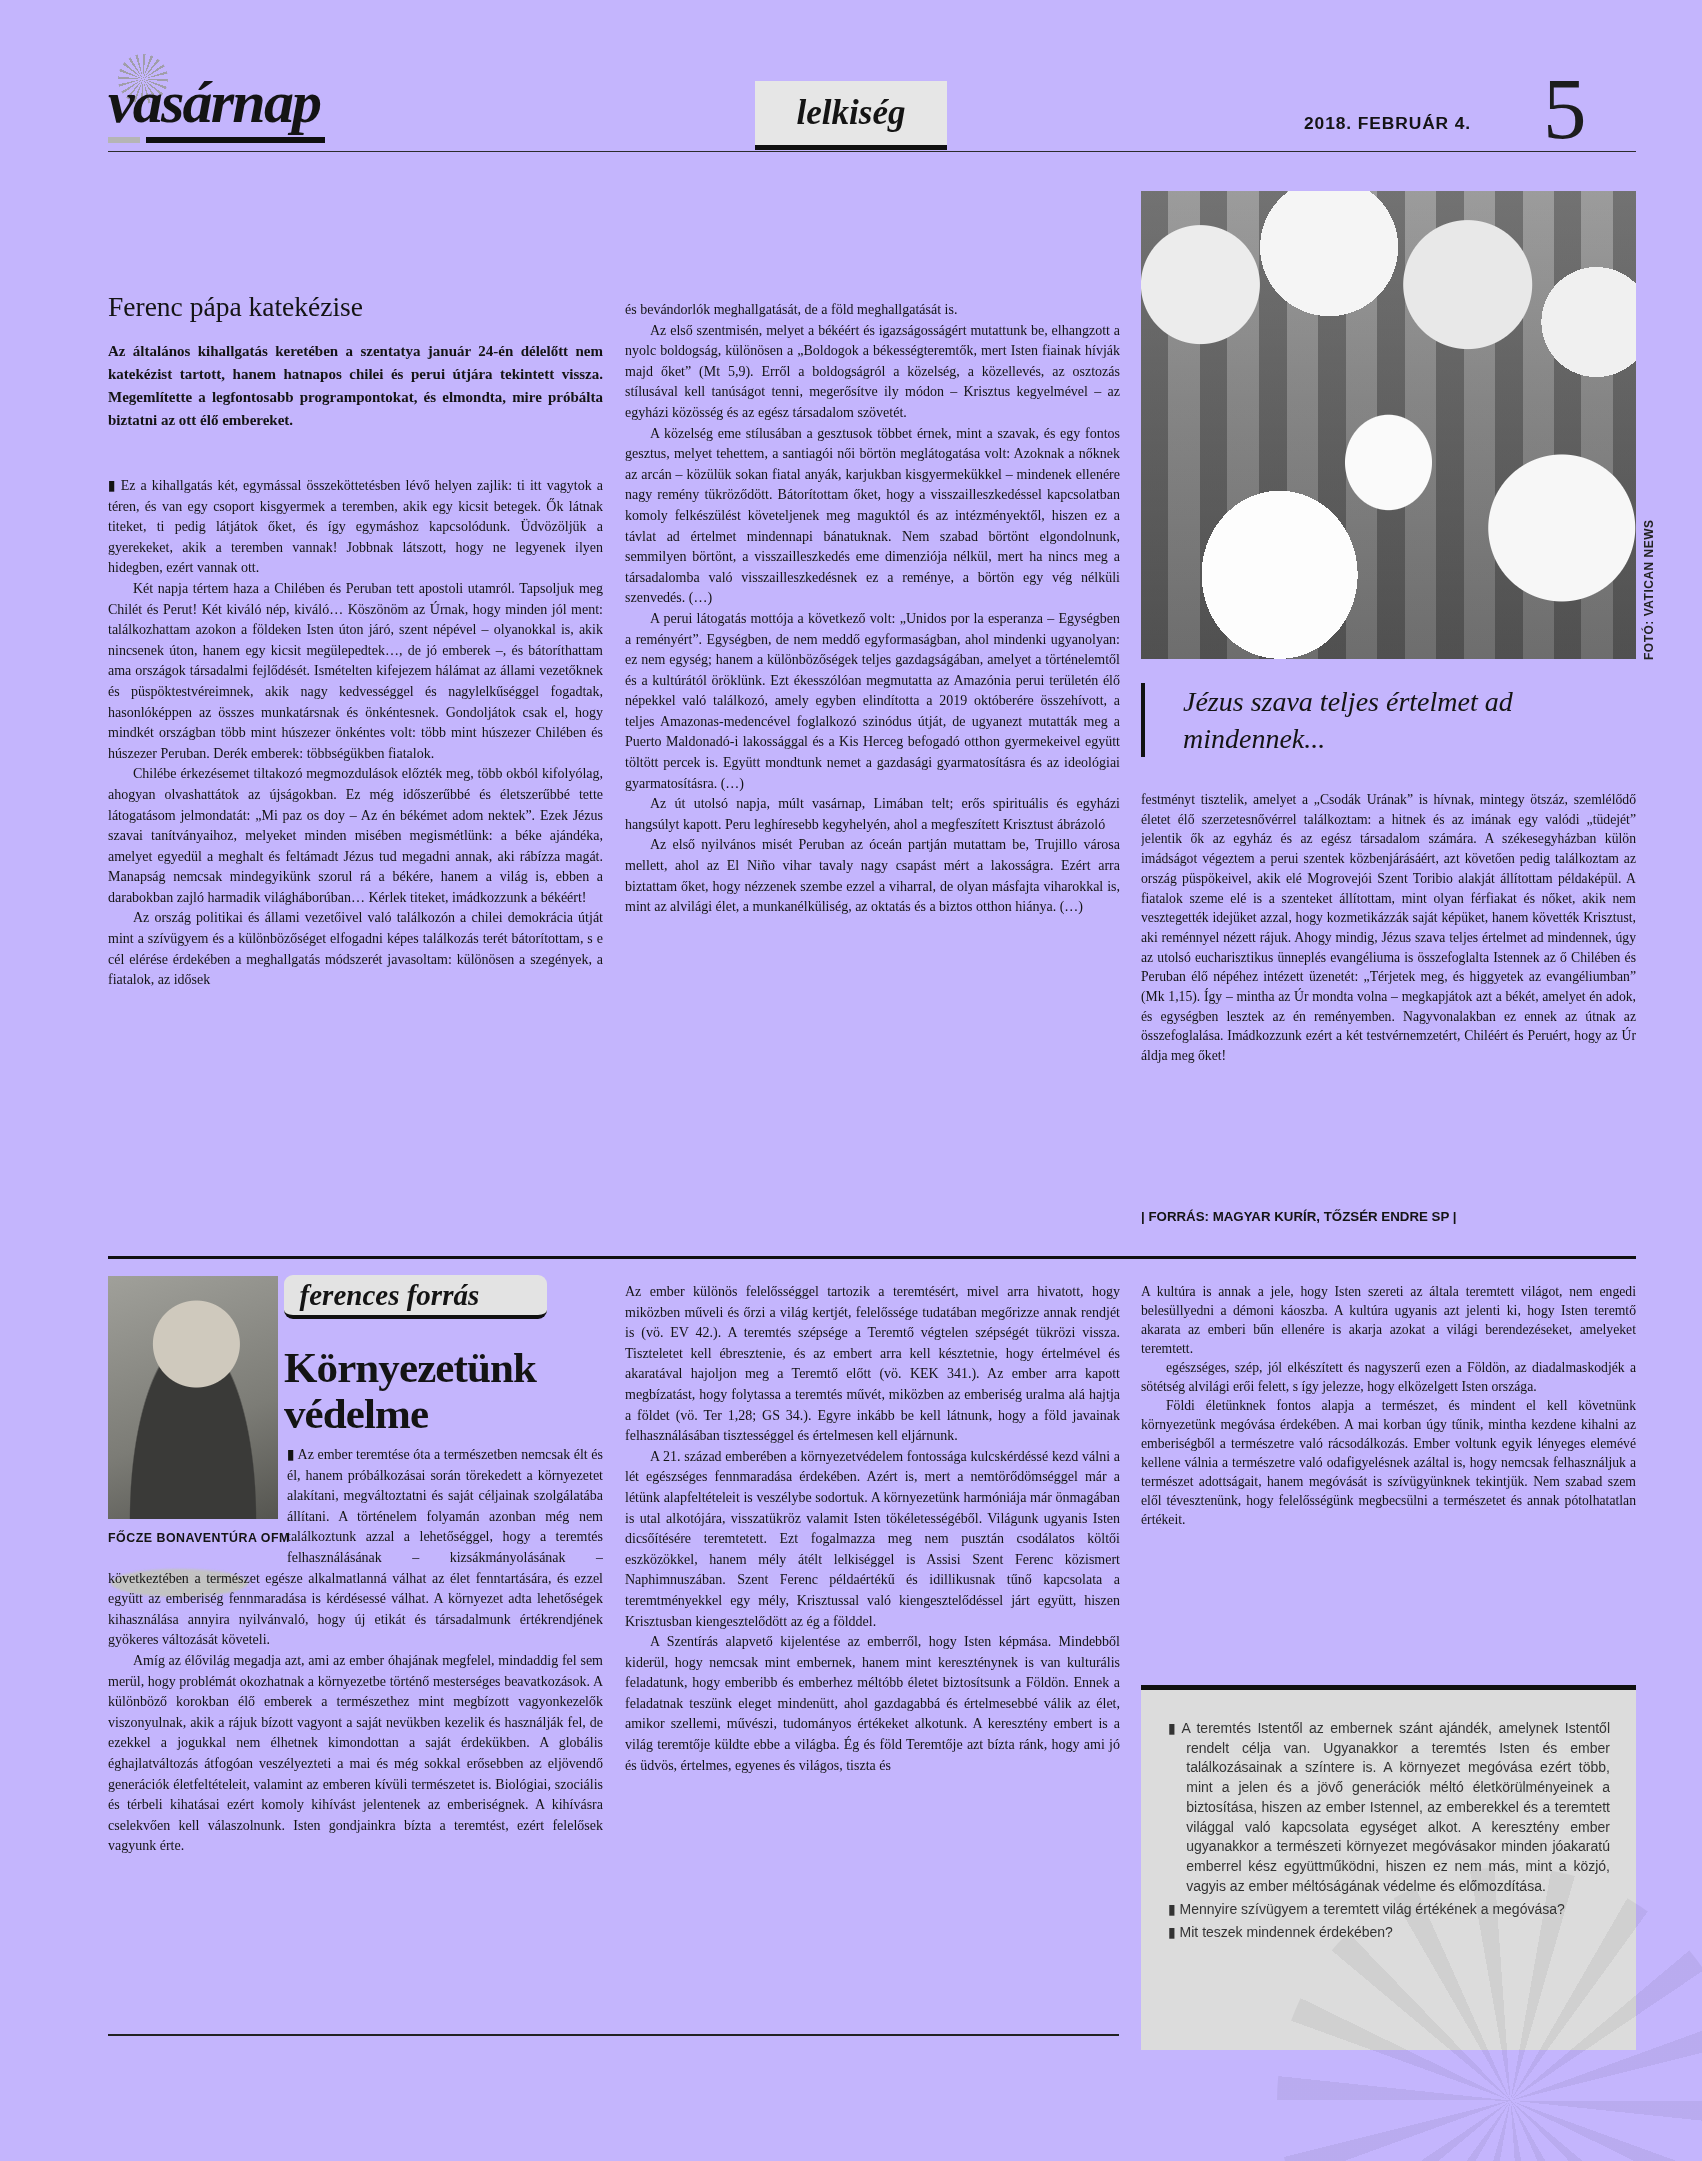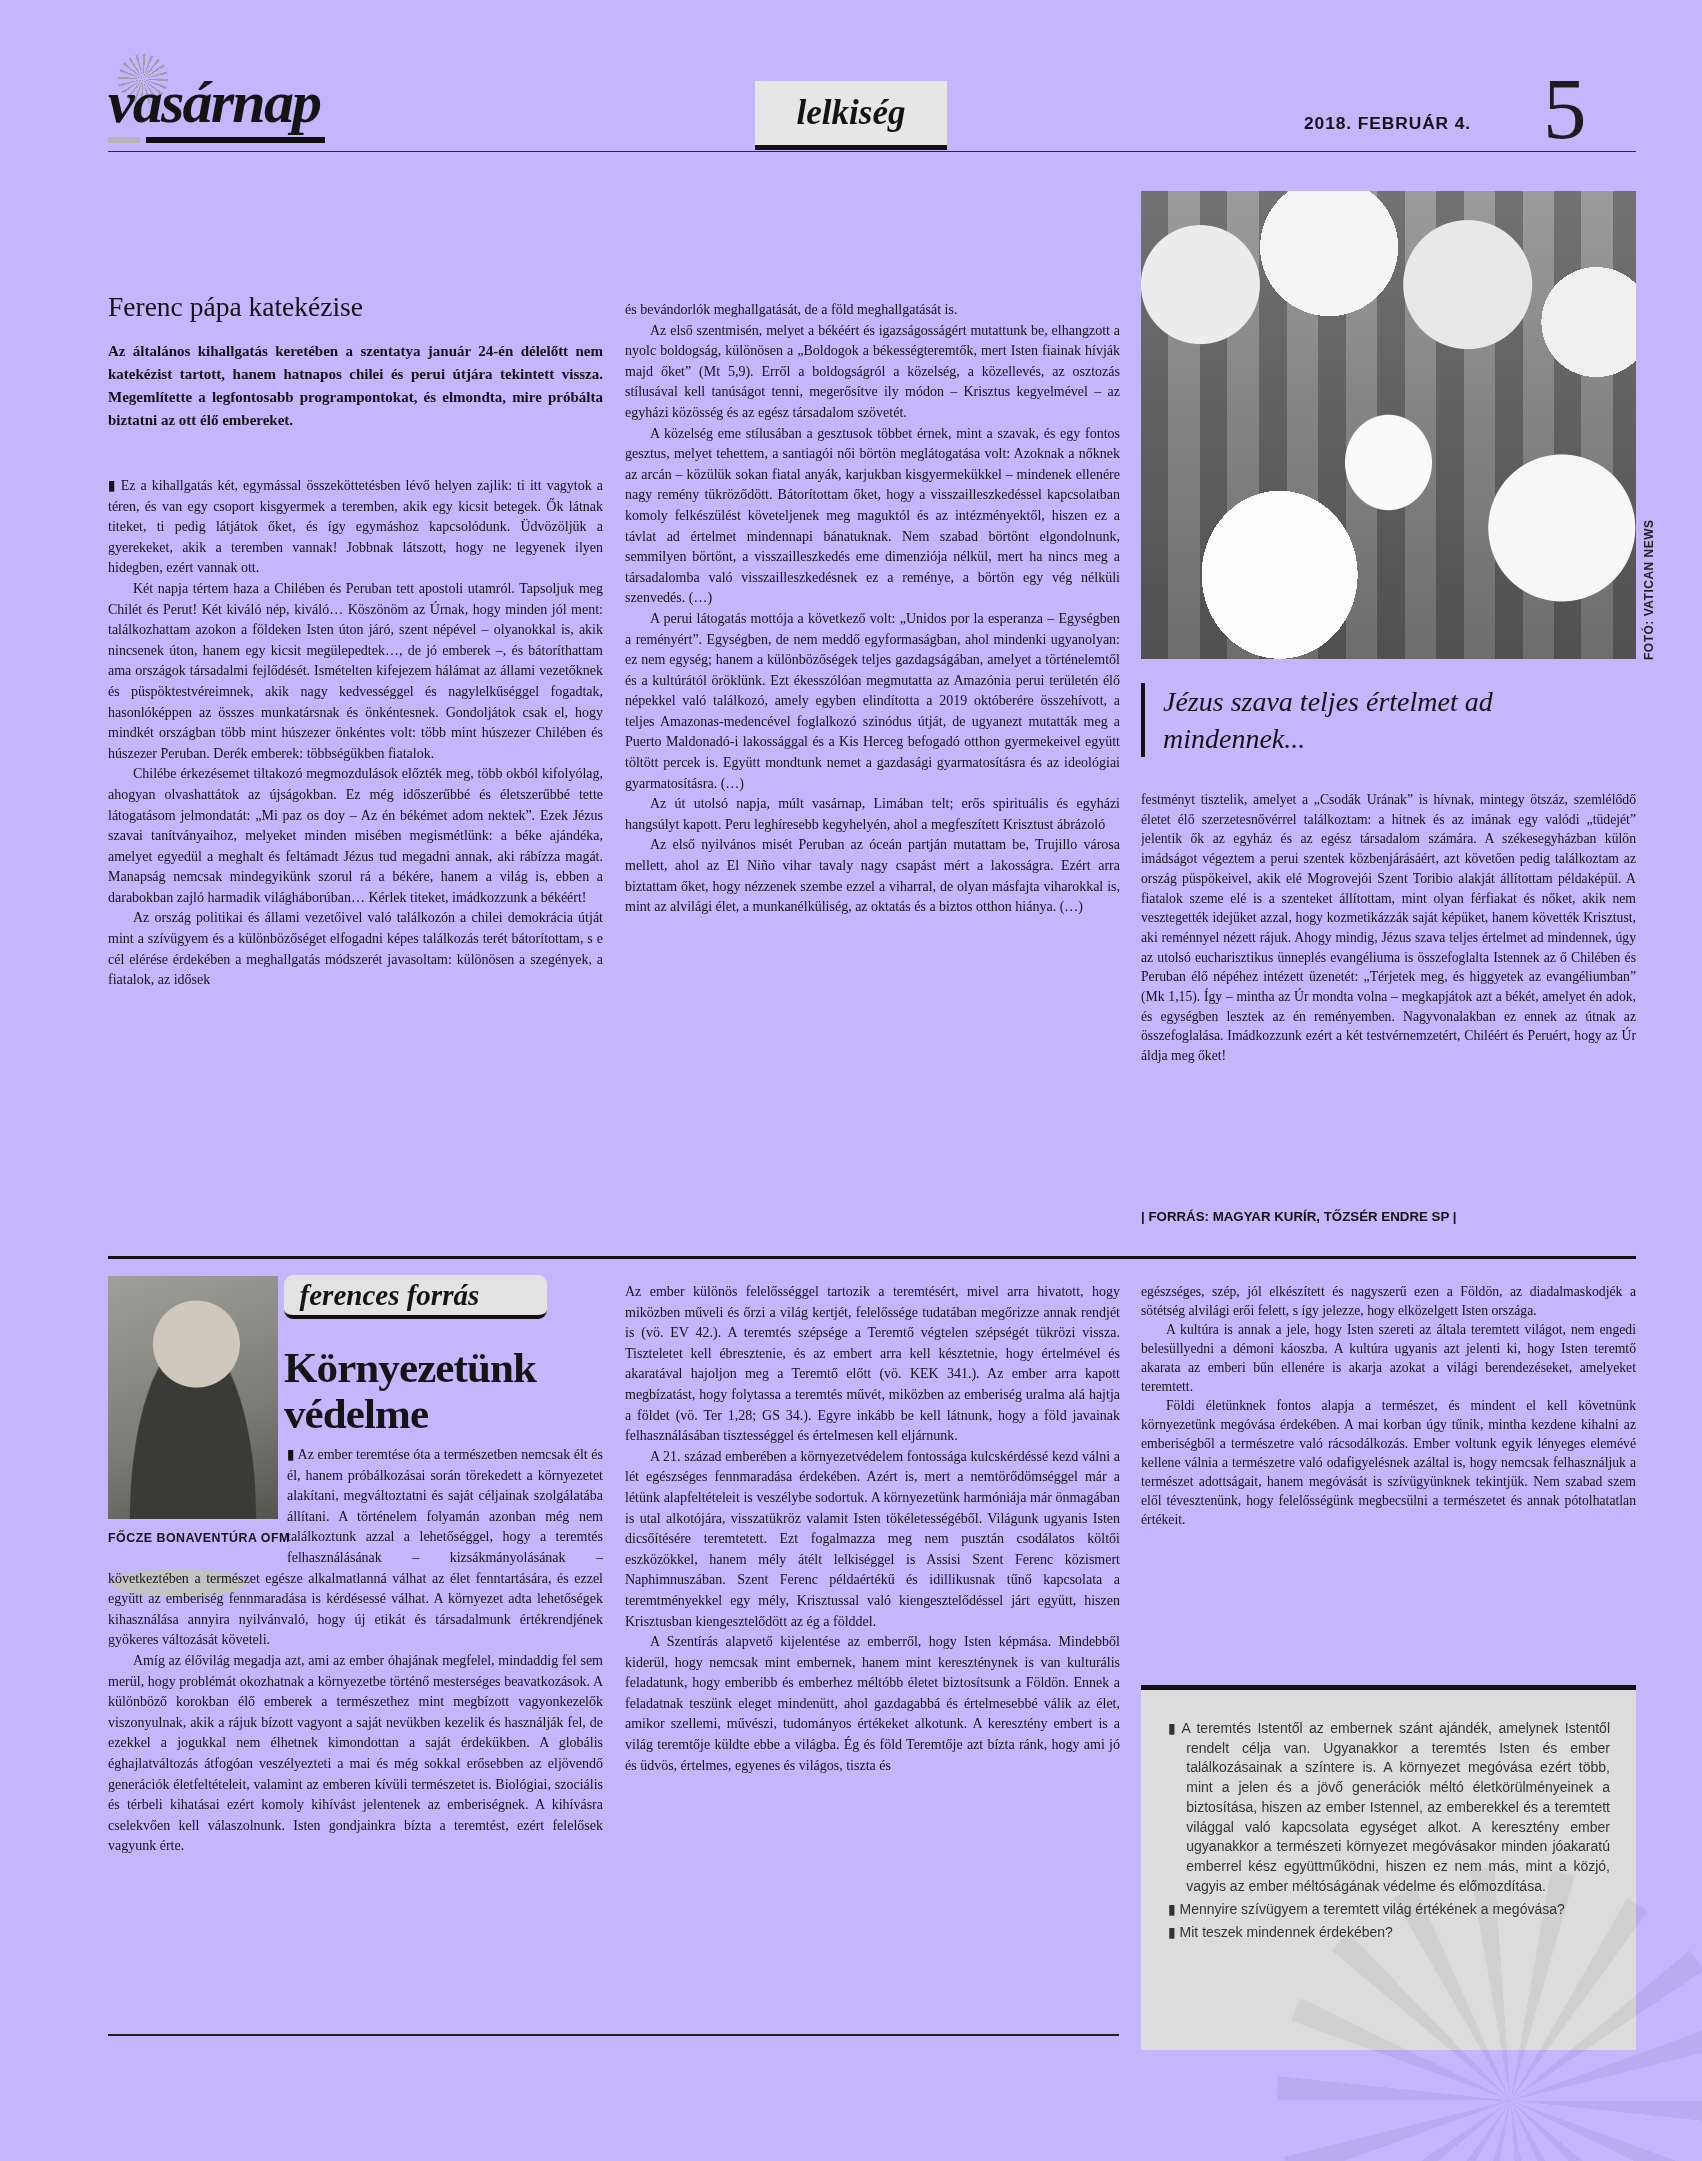--- a/index.html
+++ b/index.html
@@ -24,21 +24,21 @@
   .headline{font-weight:bold;font-size:43px;letter-spacing:-1.4px;line-height:1;white-space:nowrap;}
   .subhead{font-weight:normal;font-size:27.5px;line-height:1;}
   .lead{font-weight:bold;font-size:15px;line-height:23px;text-align:justify;}
   .body-text{font-size:14px;line-height:20.6px;text-align:justify;}
   .body-text p{margin:0;}
   .body-text p + p{text-indent:25px;}
   .clip{overflow:hidden;}
   .col3-main{font-size:13.7px;line-height:19.7px;}
   .source-line{font-family:"Liberation Sans",sans-serif;font-weight:bold;font-size:13.3px;letter-spacing:0px;}
 
-  .pull-quote{border-left:4.6px solid #111;padding-left:18px;font-style:italic;
+  .pull-quote{border-left:4.6px solid #111;padding-left:38px;font-style:italic;
     font-size:28px;line-height:37px;}
 
   .main-photo{background:
     radial-gradient(circle at 12% 20%, #ececec 0 59px, rgba(0,0,0,0) 60px),
     radial-gradient(circle at 38% 12%, #f5f5f5 0 69px, rgba(0,0,0,0) 69px),
     radial-gradient(circle at 66% 20%, #e8e8e8 0 64px, rgba(0,0,0,0) 65px),
     radial-gradient(circle at 92% 28%, #f0f0f0 0 55px, rgba(0,0,0,0) 55px),
     radial-gradient(circle at 85% 72%, #f7f7f7 0 73px, rgba(0,0,0,0) 74px),
     radial-gradient(ellipse at 50% 58%, #fafafa 0 43px, rgba(0,0,0,0) 44px),
     radial-gradient(ellipse at 28% 82%, #fdfdfd 0 78px, rgba(0,0,0,0) 78px),
@@ -132,22 +132,22 @@
         <p>▮ Az ember teremtése óta a természetben nemcsak élt és él, hanem próbálkozásai során törekedett a környezetet alakítani, megváltoztatni és saját céljainak szolgálatába állítani. A történelem folyamán azonban még nem találkoztunk azzal a lehetőséggel, hogy a teremtés felhasználásának – kizsákmányolásának – következtében a természet egésze alkalmatlanná válhat az élet fenntartására, és ezzel együtt az emberiség fennmaradása is kérdésessé válhat. A környezet adta lehetőségek kihasználása annyira nyilvánvaló, hogy új etikát és társadalmunk értékrendjének gyökeres változását követeli.</p>
         <p>Amíg az élővilág megadja azt, ami az ember óhajának megfelel, mindaddig fel sem merül, hogy problémát okozhatnak a környezetbe történő mesterséges beavatkozások. A különböző korokban élő emberek a természethez mint megbízott vagyonkezelők viszonyulnak, akik a rájuk bízott vagyont a saját nevükben kezelik és használják fel, de ezekkel a jogukkal nem élhetnek kimondottan a saját érdekükben. A globális éghajlatváltozás átfogóan veszélyezteti a mai és még sokkal erősebben az eljövendő generációk életfeltételeit, valamint az emberen kívüli természetet is. Biológiai, szociális és térbeli kihatásai ezért komoly kihívást jelentenek az emberiségnek. A kihívásra cselekvően kell válaszolnunk. Isten gondjainkra bízta a teremtést, ezért felelősek vagyunk érte.</p>
       </div>
   </div>
   <div class="abs body-text clip" style="left:625px;top:1282px;width:495px;height:750px;">
       <p>Az ember különös felelősséggel tartozik a teremtésért, mivel arra hivatott, hogy miközben műveli és őrzi a világ kertjét, felelőssége tudatában megőrizze annak rendjét is (vö. EV 42.). A teremtés szépsége a Teremtő végtelen szépségét tükrözi vissza. Tiszteletet kell ébresztenie, és az embert arra kell késztetnie, hogy értelmével és akaratával hajoljon meg a Teremtő előtt (vö. KEK 341.). Az ember arra kapott megbízatást, hogy folytassa a teremtés művét, miközben az emberiség uralma alá hajtja a földet (vö. Ter 1,28; GS 34.). Egyre inkább be kell látnunk, hogy a föld javainak felhasználásában tisztességgel és értelmesen kell eljárnunk.</p>
       <p>A 21. század emberében a környezetvédelem fontossága kulcskérdéssé kezd válni a lét egészséges fennmaradása érdekében. Azért is, mert a nemtörődömséggel már a létünk alapfeltételeit is veszélybe sodortuk. A környezetünk harmóniája már önmagában is utal alkotójára, visszatükröz valamit Isten tökéletességéből. Világunk ugyanis Isten dicsőítésére teremtetett. Ezt fogalmazza meg nem pusztán csodálatos költői eszközökkel, hanem mély átélt lelkiséggel is Assisi Szent Ferenc közismert Naphimnuszában. Szent Ferenc példaértékű és idillikusnak tűnő kapcsolata a teremtményekkel egy mély, Krisztussal való kiengesztelődéssel járt együtt, hiszen Krisztusban kiengesztelődött az ég a földdel.</p>
       <p>A Szentírás alapvető kijelentése az emberről, hogy Isten képmása. Mindebből kiderül, hogy nemcsak mint embernek, hanem mint kereszténynek is van kulturális feladatunk, hogy emberibb és emberhez méltóbb életet biztosítsunk a Földön. Ennek a feladatnak teszünk eleget mindenütt, ahol gazdagabbá és értelmesebbé válik az élet, amikor szellemi, művészi, tudományos értékeket alkotunk. A keresztény embert is a világ teremtője küldte ebbe a világba. Ég és föld Teremtője azt bízta ránk, hogy ami jó és üdvös, értelmes, egyenes és világos, tiszta és</p>
     </div>
   <div class="abs body-text col3-b clip" style="left:1141px;top:1282px;width:495px;height:399px;">
+      <p>A kultúra is annak a jele, hogy Isten szereti az általa teremtett világot, nem engedi belesüllyedni a démoni káoszba. A kultúra ugyanis azt jelenti ki, hogy Isten teremtő akarata az emberi bűn ellenére is akarja azokat a világi berendezéseket, amelyeket teremtett.</p>
       <p>egészséges, szép, jól elkészített és nagyszerű ezen a Földön, az diadalmaskodjék a sötétség alvilági erői felett, s így jelezze, hogy elközelgett Isten országa.</p>
-      <p>A kultúra is annak a jele, hogy Isten szereti az általa teremtett világot, nem engedi belesüllyedni a démoni káoszba. A kultúra ugyanis azt jelenti ki, hogy Isten teremtő akarata az emberi bűn ellenére is akarja azokat a világi berendezéseket, amelyeket teremtett.</p>
       <p>Földi életünknek fontos alapja a természet, és mindent el kell követnünk környezetünk megóvása érdekében. A mai korban úgy tűnik, mintha kezdene kihalni az emberiségből a természetre való rácsodálkozás. Ember voltunk egyik lényeges elemévé kellene válnia a természetre való odafigyelésnek azáltal is, hogy nemcsak felhasználjuk a természet adottságait, hanem megóvását is szívügyünknek tekintjük. Nem szabad szem elől tévesztenünk, hogy felelősségünk megbecsülni a természetet és annak pótolhatatlan értékeit.</p>
     </div>
 
   <div class="abs box-rule" style="left:1141px;top:1685px;width:495px;height:5.5px;"></div>
   <div class="abs box-bg" style="left:1141px;top:1690px;width:495px;height:360px;"></div>
   <div class="abs ornament" style="left:1277px;top:1867px;width:467px;height:467px;"></div>
   <div class="abs box-text" style="left:1168px;top:1719px;width:442px;">
       <p>▮ A teremtés Istentől az embernek szánt ajándék, amelynek Istentől rendelt célja van. Ugyanakkor a teremtés Isten és ember találkozásainak a színtere is. A környezet megóvása ezért több, mint a jelen és a jövő generációk méltó életkörülményeinek a biztosítása, hiszen az ember Istennel, az emberekkel és a teremtett világgal való kapcsolata egységet alkot. A keresztény ember ugyanakkor a természeti környezet megóvásakor minden jóakaratú emberrel kész együttműködni, hiszen ez nem más, mint a közjó, vagyis az ember méltóságának védelme és előmozdítása.</p>
       <p>▮ Mennyire szívügyem a teremtett világ értékének a megóvása?</p>
       <p>▮ Mit teszek mindennek érdekében?</p>

